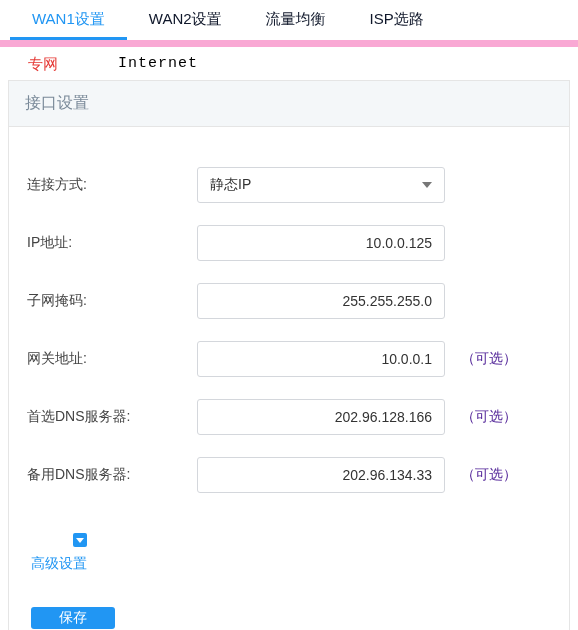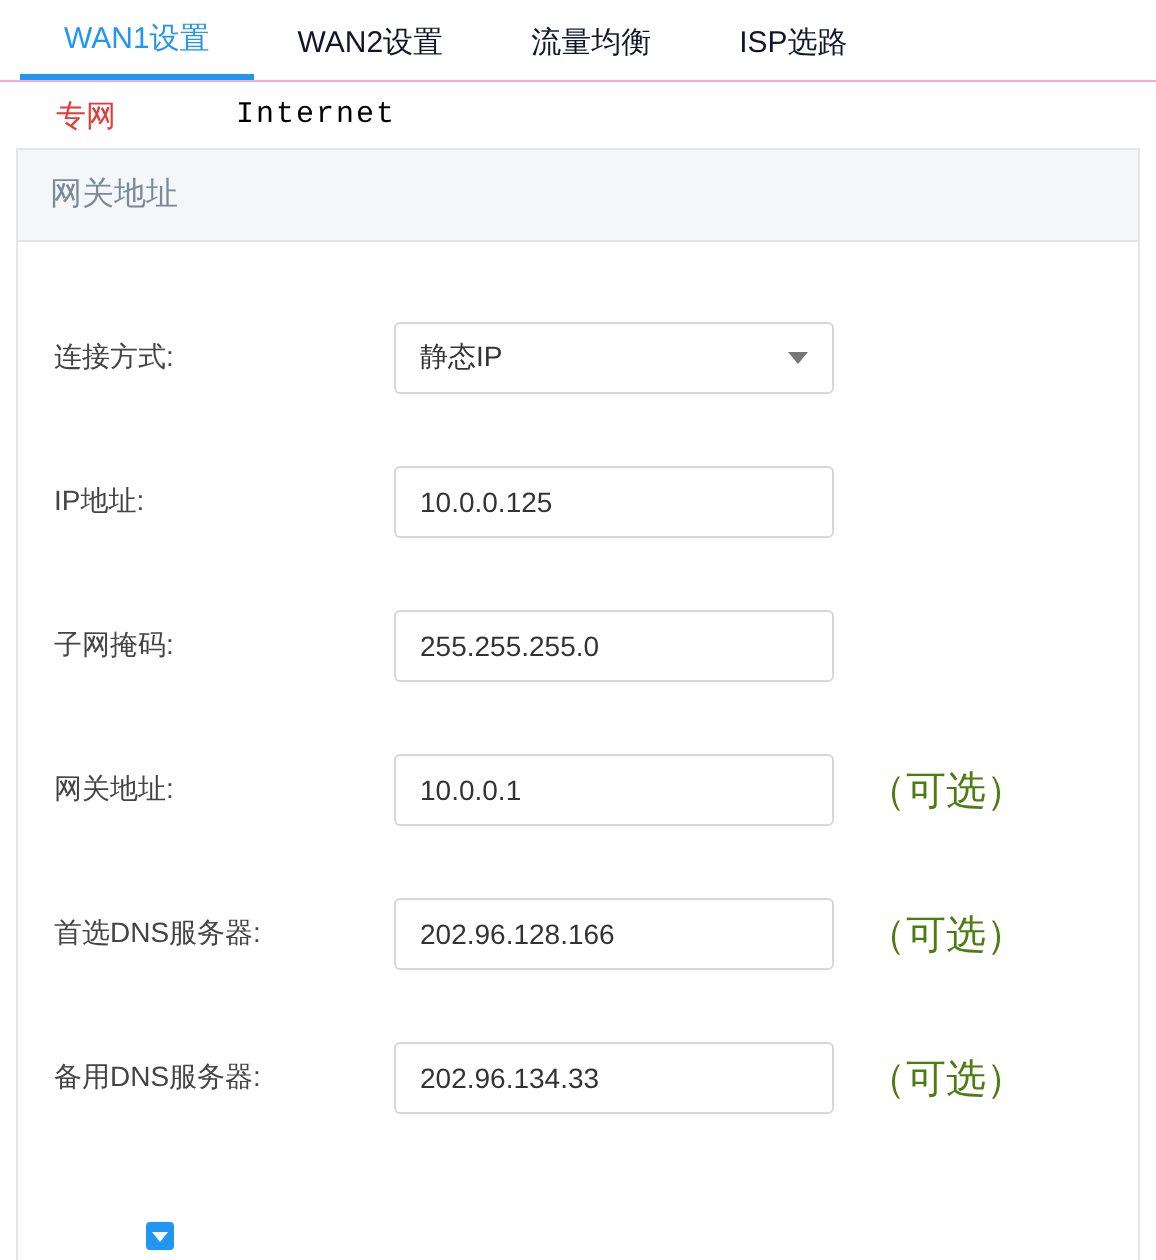--- a/index.html
+++ b/index.html
@@ -5,23 +5,22 @@
   * { box-sizing: border-box; margin: 0; padding: 0; }
   body {
     font-family: "Microsoft YaHei", Arial, sans-serif;
     font-size: 14px;
     color: #333;
     background: #fff;
     width: 578px;
   }
   .tabs {
     display: flex;
-    border-bottom: 1px solid #f9a8d4;
+    border-bottom: 7px solid #f9a8d4;
     padding: 0 10px;
-    align-items: center;
   }
   .tab {
     padding: 10px 22px 8px;
     color: #0f172a;
     cursor: pointer;
     font-size: 15px;
   }
   .tab.active {
     color: #2196f3;
     border-bottom: 3px solid #2196f3;
@@ -46,51 +45,51 @@
     color: #7a8a99;
     font-size: 16px;
     border-bottom: 1px solid #e5e5e5;
   }
   .form {
     padding: 40px 18px 10px 18px;
   }
   .row {
     display: flex;
     align-items: center;
-    margin-bottom: 36px;
+    margin-bottom: 22px;
   }
   .lbl {
     width: 170px;
     color: #444;
     font-size: 14px;
   }
   .field {
-    width: 220px;
+    width: 248px;
     height: 36px;
     border: 1px solid #d4d7dc;
     border-radius: 3px;
     padding: 0 12px;
     font-size: 14px;
     color: #333;
     display: flex;
     align-items: center;
     justify-content: space-between;
     background: #fff;
   }
-  input.field { outline: none; }
+  input.field { outline: none; text-align: right; }
   .select-caret {
     width: 0; height: 0;
     border-left: 5px solid transparent;
     border-right: 5px solid transparent;
     border-top: 6px solid #777;
   }
   .optional {
-    color: #4d7c0f;
+    color: #4c1d95;
     margin-left: 16px;
-    font-size: 20px;
+    font-size: 14px;
   }
   .adv {
     display: inline-flex;
     align-items: flex-end;
     gap: 8px;
     margin: 18px 0 28px 4px;
     color: #2196f3;
     cursor: pointer;
     font-size: 14px;
     flex-direction: column;
@@ -130,21 +129,21 @@
   <div class="tab">流量均衡</div>
   <div class="tab">ISP选路</div>
 </div>
 
 <div class="subtabs">
   <span class="subtab red">专网</span>
   <span class="subtab2">Internet</span>
 </div>
 
 <div class="panel">
-  <div class="panel-header">网关地址</div>
+  <div class="panel-header">接口设置</div>
 
   <div class="form">
 
     <div class="row">
       <div class="lbl">连接方式:</div>
       <div class="field">
         <span>静态IP</span>
         <span class="select-caret"></span>
       </div>
     </div>

